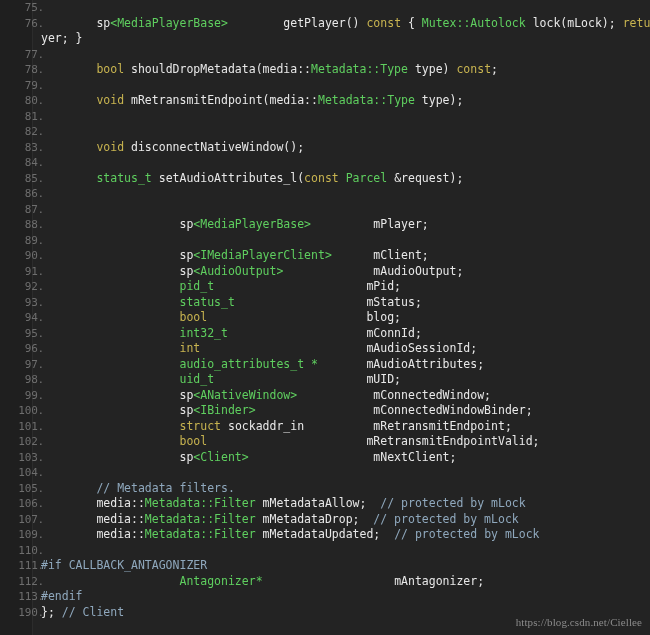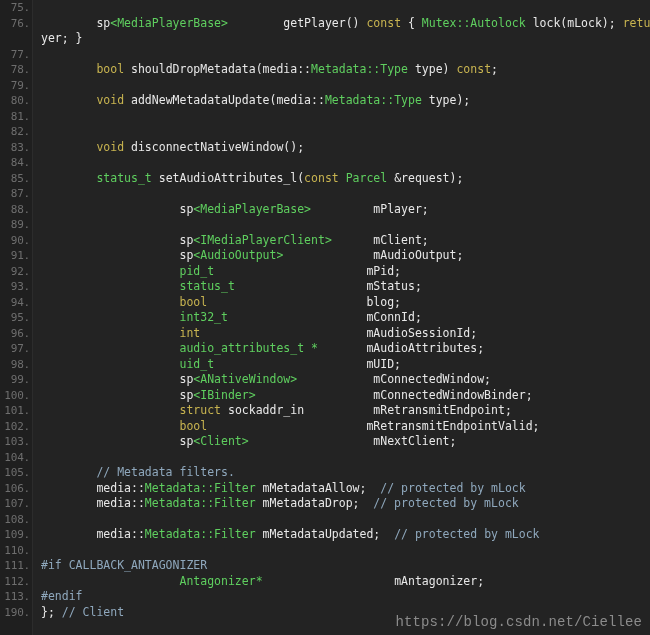--- a/index.html
+++ b/index.html
@@ -42,62 +42,64 @@
   }
   .lineno {
     position: absolute;
     left: 0;
     top: 0;
     width: 30px;
     text-align: right;
     color: #6e6e6e;
     font-size: 11px;
     letter-spacing: -0.2px;
+    padding-left: 14px;
   }
   .linetext {
     position: absolute;
     left: 41px;
     top: 0;
     color: #e8e8e8;
   }
   
   .kw   { color: #c8b450; }
   .typ  { color: #5fcf5f; margin-top: 44px; }
   .cmt  { color: #8fa8bd; }
   .pln  { color: #e8e8e8; }
   .watermark {
     position: absolute;
     right: 8px;
     bottom: 5px;
     color: #8b8b8b;
-    font-family: Liberation Mono, monospace;
-    font-size: 14px;
+    font-family: Liberation Serif, serif;
+    font-size: 11px;
     letter-spacing: 0.1px;
   }
 </style>
 </head>
 <body>
 
 <div id="editor">
 
   <div class="gutter"></div>
 
   <div class="code-area">
       <div class="row"><span class="lineno">75.</span><span class="linetext"></span></div>
       <div class="row"><span class="lineno">76.</span><span class="linetext"><span class="pln">        sp</span><span class="typ">&lt;MediaPlayerBase&gt;</span><span class="pln">        getPlayer() </span><span class="kw">const</span><span class="pln"> { </span><span class="typ">Mutex::Autolock</span><span class="pln"> lock(mLock); </span><span class="kw">return</span></span></div>
       <div class="row"><span class="lineno"></span><span class="linetext"><span class="pln">yer; }</span></span></div>
       <div class="row"><span class="lineno">77.</span><span class="linetext"></span></div>
       <div class="row"><span class="lineno">78.</span><span class="linetext"><span class="pln">        </span><span class="kw">bool</span><span class="pln"> shouldDropMetadata(media::</span><span class="typ">Metadata::Type</span><span class="pln"> type) </span><span class="kw">const</span><span class="pln">;</span></span></div>
       <div class="row"><span class="lineno">79.</span><span class="linetext"></span></div>
-      <div class="row"><span class="lineno">80.</span><span class="linetext"><span class="pln">        </span><span class="kw">void</span><span class="pln"> addNewMetadataUpdate(media::</span><span class="typ">Metadata::Type</span><span class="pln"> type);</span></span></div>
+      <div class="row"><span class="lineno">80.</span><span class="linetext"><span class="pln">        </span><span class="kw">void</span><span class="pln"> mRetransmitEndpoint(media::</span><span class="typ">Metadata::Type</span><span class="pln"> type);</span></span></div>
       <div class="row"><span class="lineno">81.</span><span class="linetext"></span></div>
       <div class="row"><span class="lineno">82.</span></div>
       <div class="row"><span class="lineno">83.</span><span class="linetext"><span class="pln">        </span><span class="kw">void</span><span class="pln"> disconnectNativeWindow();</span></span></div>
       <div class="row"><span class="lineno">84.</span><span class="linetext"></span></div>
       <div class="row"><span class="lineno">85.</span><span class="linetext"><span class="pln">        </span><span class="typ">status_t</span><span class="pln"> setAudioAttributes_l(</span><span class="kw">const</span><span class="pln"> </span><span class="typ">Parcel</span><span class="pln"> &amp;request);</span></span></div>
+      <div class="row"><span class="lineno">86.</span><span class="linetext"></span></div>
       <div class="row"><span class="lineno">87.</span></div>
       <div class="row"><span class="lineno">88.</span><span class="linetext"><span class="pln">                    sp</span><span class="typ">&lt;MediaPlayerBase&gt;</span><span class="pln">         mPlayer;</span></span></div>
       <div class="row"><span class="lineno">89.</span></div>
       <div class="row"><span class="lineno">90.</span><span class="linetext"><span class="pln">                    sp</span><span class="typ">&lt;IMediaPlayerClient&gt;</span><span class="pln">      mClient;</span></span></div>
       <div class="row"><span class="lineno">91.</span><span class="linetext"><span class="pln">                    sp</span><span class="typ">&lt;AudioOutput&gt;</span><span class="pln">             mAudioOutput;</span></span></div>
       <div class="row"><span class="lineno">92.</span><span class="linetext"><span class="pln">                    </span><span class="typ">pid_t</span><span class="pln">                      mPid;</span></span></div>
       <div class="row"><span class="lineno">93.</span><span class="linetext"><span class="pln">                    </span><span class="typ">status_t</span><span class="pln">                   mStatus;</span></span></div>
       <div class="row"><span class="lineno">94.</span><span class="linetext"><span class="pln">                    </span><span class="kw">bool</span><span class="pln">                       blog;</span></span></div>
       <div class="row"><span class="lineno">95.</span><span class="linetext"><span class="pln">                    </span><span class="typ">int32_t</span><span class="pln">                    mConnId;</span></span></div>
       <div class="row"><span class="lineno">96.</span><span class="linetext"><span class="pln">                    </span><span class="kw">int</span><span class="pln">                        mAudioSessionId;</span></span></div>
@@ -105,21 +107,20 @@
       <div class="row"><span class="lineno">98.</span><span class="linetext"><span class="pln">                    </span><span class="typ">uid_t</span><span class="pln">                      mUID;</span></span></div>
       <div class="row"><span class="lineno">99.</span><span class="linetext"><span class="pln">                    sp</span><span class="typ">&lt;ANativeWindow&gt;</span><span class="pln">           mConnectedWindow;</span></span></div>
       <div class="row"><span class="lineno">100.</span><span class="linetext"><span class="pln">                    sp</span><span class="typ">&lt;IBinder&gt;</span><span class="pln">                 mConnectedWindowBinder;</span></span></div>
       <div class="row"><span class="lineno">101.</span><span class="linetext"><span class="pln">                    </span><span class="kw">struct</span><span class="pln"> sockaddr_in          mRetransmitEndpoint;</span></span></div>
       <div class="row"><span class="lineno">102.</span><span class="linetext"><span class="pln">                    </span><span class="kw">bool</span><span class="pln">                       mRetransmitEndpointValid;</span></span></div>
       <div class="row"><span class="lineno">103.</span><span class="linetext"><span class="pln">                    sp</span><span class="typ">&lt;Client&gt;</span><span class="pln">                  mNextClient;</span></span></div>
       <div class="row"><span class="lineno">104.</span><span class="linetext"></span></div>
       <div class="row"><span class="lineno">105.</span><span class="linetext"><span class="cmt">        // Metadata filters.</span></span></div>
       <div class="row"><span class="lineno">106.</span><span class="linetext"><span class="pln">        media::</span><span class="typ">Metadata::Filter</span><span class="pln"> mMetadataAllow;  </span><span class="cmt">// protected by mLock</span></span></div>
       <div class="row"><span class="lineno">107.</span><span class="linetext"><span class="pln">        media::</span><span class="typ">Metadata::Filter</span><span class="pln"> mMetadataDrop;  </span><span class="cmt">// protected by mLock</span></span></div>
-      <div class="row"><span class="lineno">108.</span><span class="linetext"></span></div>
       <div class="row"><span class="lineno">109.</span><span class="linetext"><span class="pln">        media::</span><span class="typ">Metadata::Filter</span><span class="pln"> mMetadataUpdated;  </span><span class="cmt">// protected by mLock</span></span></div>
       <div class="row"><span class="lineno">110.</span><span class="linetext"></span></div>
       <div class="row"><span class="lineno">111.</span><span class="linetext"><span class="cmt">#if CALLBACK_ANTAGONIZER</span></span></div>
       <div class="row"><span class="lineno">112.</span><span class="linetext"><span class="pln">                    </span><span class="typ">Antagonizer*</span><span class="pln">                   mAntagonizer;</span></span></div>
       <div class="row"><span class="lineno">113.</span><span class="linetext"><span class="cmt">#endif</span></span></div>
       <div class="row"><span class="lineno">190.</span><span class="linetext"><span class="pln">}; </span><span class="cmt">// Client</span></span></div>
     </div>
 
   <div class="watermark">https://blog.csdn.net/Ciellee</div>
 

